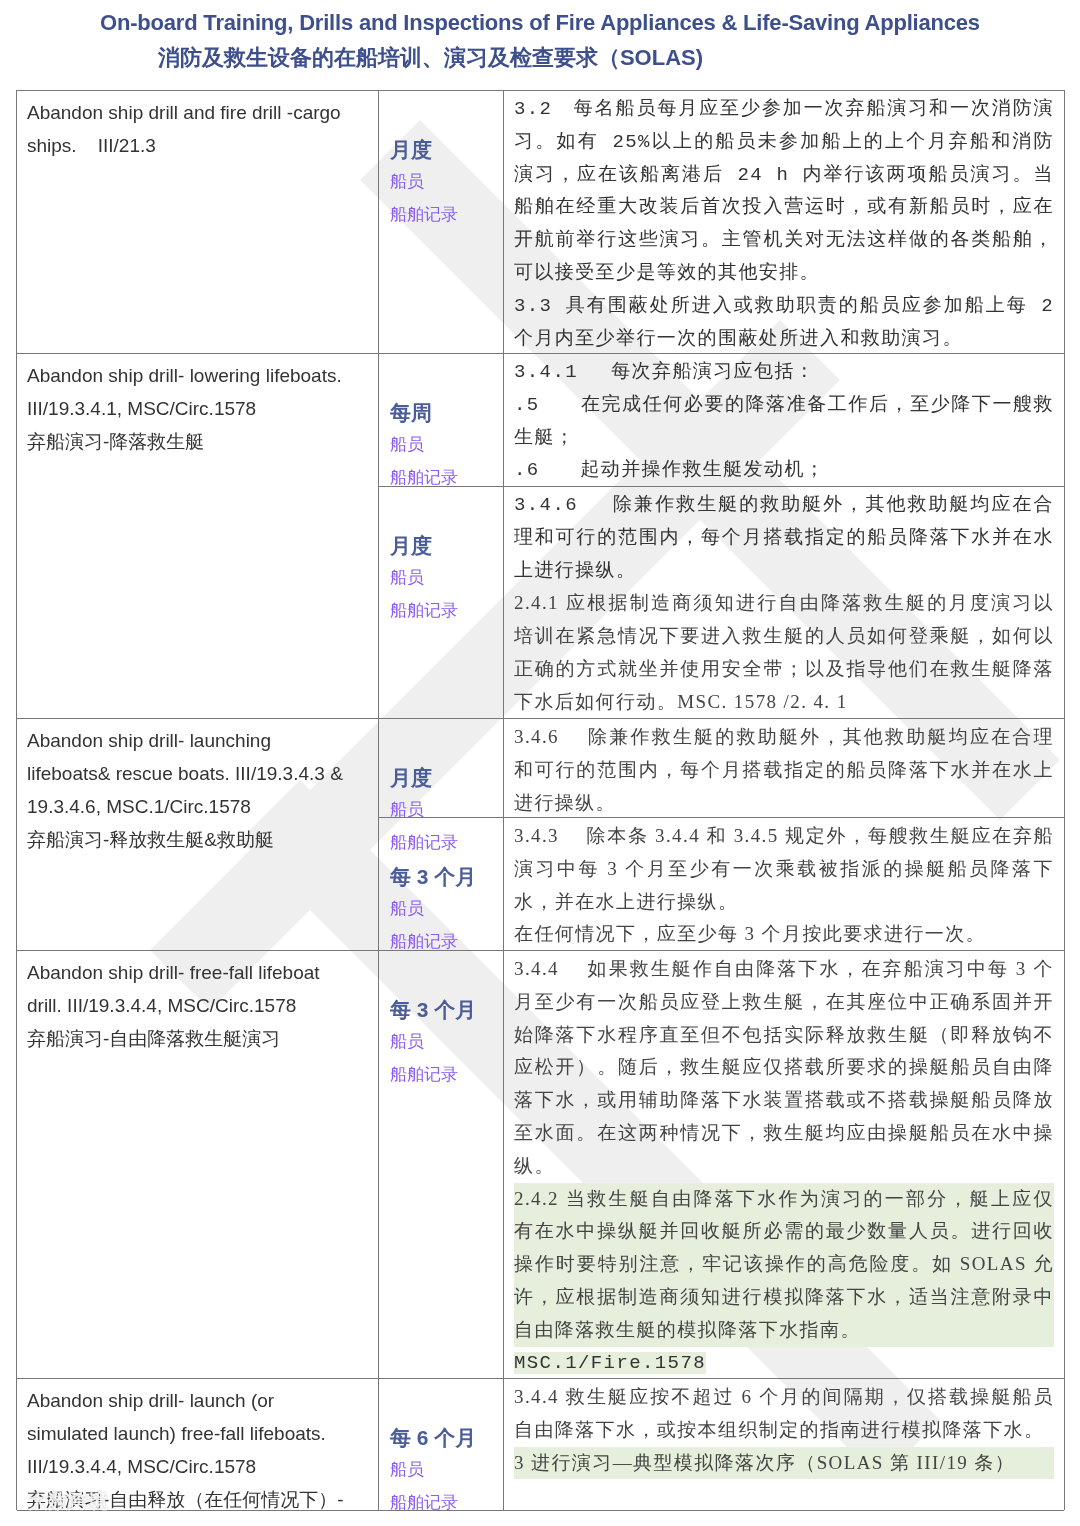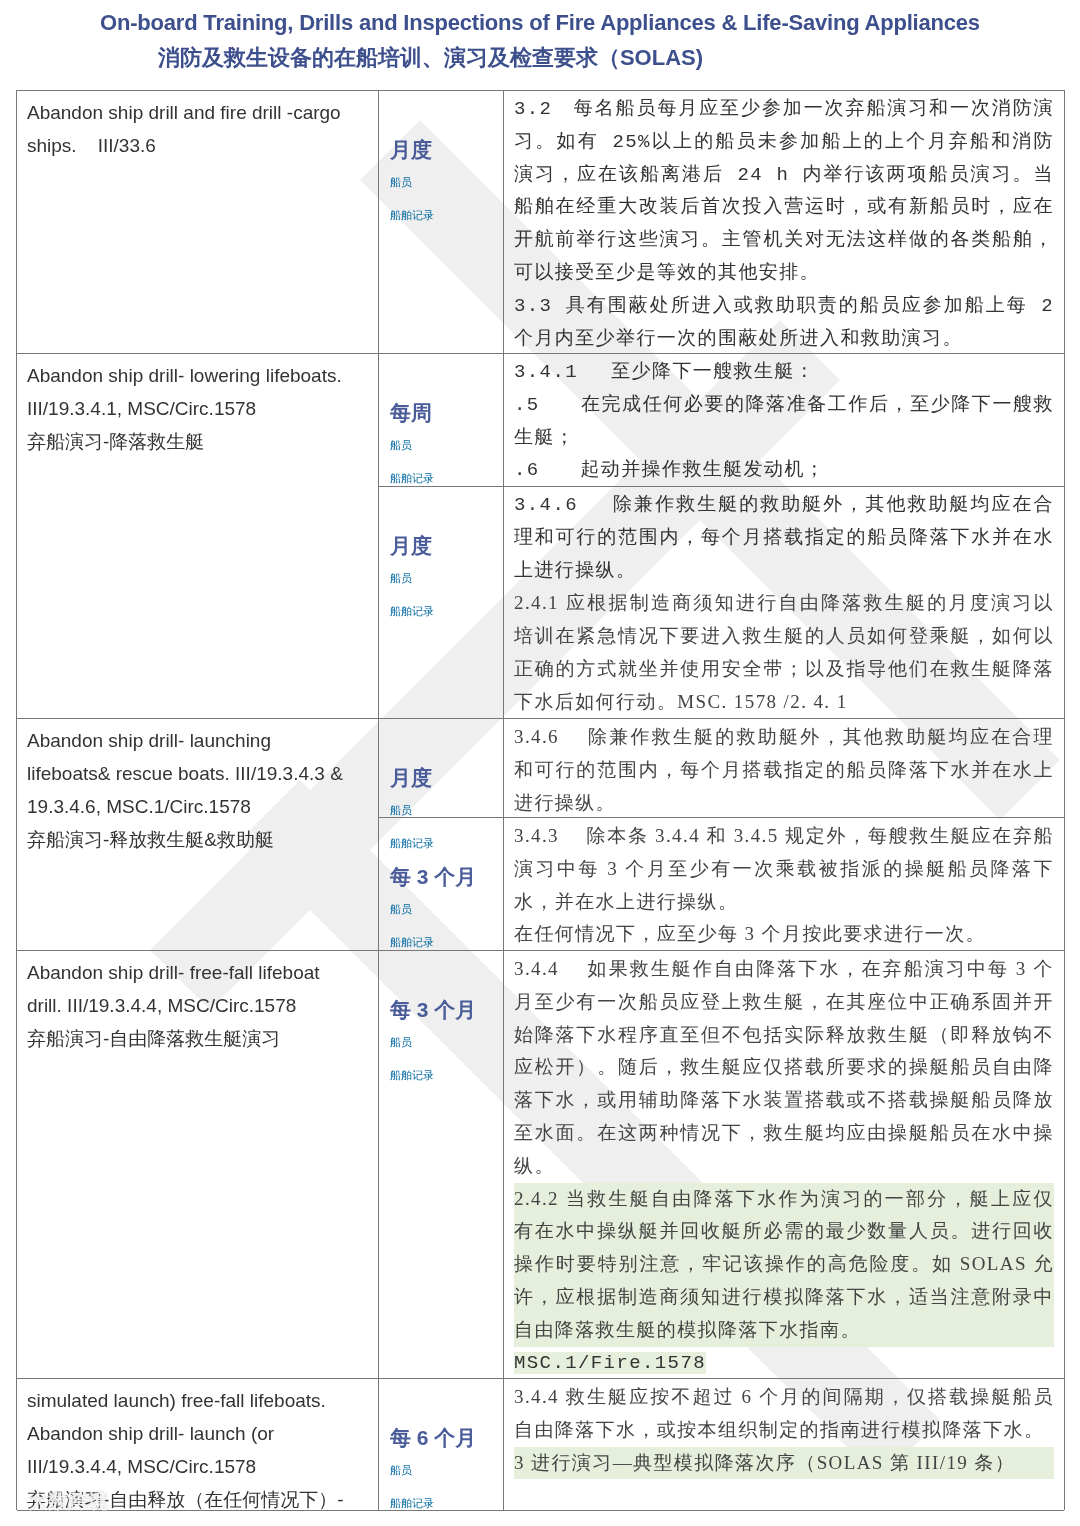--- a/index.html
+++ b/index.html
@@ -24,21 +24,21 @@
     }
     .row { position: absolute; left: 0; width: 100%; border-bottom: 1.5px solid #777; box-sizing: border-box; }
     .col-a { position: absolute; left: 0; top: 0; bottom: 0; width: 362px; border-right: 1.5px solid #777; box-sizing: border-box; padding: 5px 10px; }
     .col-bc { position: absolute; left: 362px; right: 0; top: 0; bottom: 0; }
     .sub { position: absolute; left: 0; right: 0; box-sizing: border-box; }
     .sub.divider { border-bottom: 1.5px solid #777; }
     .col-b { position: absolute; left: 0; top: 0; bottom: 0; width: 125px; border-right: 1.5px solid #777; box-sizing: border-box; padding: 2px 11px; }
     .col-c { position: absolute; left: 125px; right: 0; top: 0; bottom: 0; box-sizing: border-box; padding: 2px 10px 0 10px; }
     .en { font-size: 19px; line-height: 33px; color: #333; }
     .freq { font-size: 21px; font-weight: bold; color: #4a5c99; line-height: 32px; margin-top: 41px; }
-    .meta { font-size: 11px; color: #0369a1; line-height: 32.5px; }
+    .meta { font-size: 17px; color: #8b5cf6; line-height: 32.5px; }
     .para { font-size: 19px; line-height: 32.8px; color: #333; letter-spacing: 1.4px; text-align: justify; font-family: Liberation Mono, monospace; }
     .para.serif { font-family: "Liberation Serif", "DejaVu Serif", serif; color: #444; }
     .hl { background: #e6efdc; }
     .hl-block { background: #e6efdc; display: inline; box-decoration-break: clone; -webkit-box-decoration-break: clone; }
     .watermark {
       position: absolute; left: 28px; top: 1488px; font-size: 20px; font-weight: bold;
       color: rgba(255,255,255,0.85); text-shadow: 0 0 2px rgba(0,0,0,0.25);
     }
     .bg-mark {
       position: absolute; pointer-events: none; opacity: 0.06;
@@ -54,21 +54,21 @@
   <path d="M420 120 L1060 760 L1000 820 L360 180 Z" fill="#000"></path>
   <path d="M150 950 L780 320 L840 380 L210 1010 Z" fill="#000"></path>
   <path d="M300 780 L940 1420 L880 1480 L240 840 Z" fill="#000"></path>
 </svg>
 
 <div class="table">
 
   <div class="row" style="top:0; height:263px;">
     <div class="col-a">
       <div class="en">Abandon ship drill and fire drill -cargo</div>
-      <div class="en" style="white-space:pre;">ships.    III/33.6</div>
+      <div class="en" style="white-space:pre;">ships.    III/21.3</div>
     </div>
     <div class="col-bc">
       <div class="sub" style="top:0; bottom:0;">
         <div class="col-b">
           <div class="freq">月度</div>
           <div class="meta">船员</div>
           <div class="meta">船舶记录</div>
         </div>
         <div class="col-c">
           <div class="para">3.2　每名船员每月应至少参加一次弃船演习和一次消防演习。如有 25%以上的船员未参加船上的上个月弃船和消防演习，应在该船离港后 24 h 内举行该两项船员演习。当船舶在经重大改装后首次投入营运时，或有新船员时，应在开航前举行这些演习。主管机关对无法这样做的各类船舶，可以接受至少是等效的其他安排。</div>
@@ -85,21 +85,21 @@
       <div class="en">弃船演习-降落救生艇</div>
     </div>
     <div class="col-bc">
       <div class="sub divider" style="top:0; height:133px;">
         <div class="col-b">
           <div class="freq">每周</div>
           <div class="meta">船员</div>
           <div class="meta">船舶记录</div>
         </div>
         <div class="col-c">
-          <div class="para">3.4.1　 至少降下一艘救生艇：</div>
+          <div class="para">3.4.1　 每次弃船演习应包括：</div>
           <div class="para">.5　　在完成任何必要的降落准备工作后，至少降下一艘救生艇；</div>
           <div class="para">.6　　起动并操作救生艇发动机；</div>
         </div>
       </div>
       <div class="sub" style="top:133px; bottom:0;">
         <div class="col-b">
           <div class="freq">月度</div>
           <div class="meta">船员</div>
           <div class="meta">船舶记录</div>
         </div>
@@ -160,22 +160,22 @@
           <div class="para serif">3.4.4　 如果救生艇作自由降落下水，在弃船演习中每 3 个月至少有一次船员应登上救生艇，在其座位中正确系固并开始降落下水程序直至但不包括实际释放救生艇（即释放钩不应松开）。随后，救生艇应仅搭载所要求的操艇船员自由降落下水，或用辅助降落下水装置搭载或不搭载操艇船员降放至水面。在这两种情况下，救生艇均应由操艇船员在水中操纵。</div>
           <div class="para serif hl">2.4.2 当救生艇自由降落下水作为演习的一部分，艇上应仅有在水中操纵艇并回收艇所必需的最少数量人员。进行回收操作时要特别注意，牢记该操作的高危险度。如 SOLAS 允许，应根据制造商须知进行模拟降落下水，适当注意附录中自由降落救生艇的模拟降落下水指南。</div>
           <div class="para"><span class="hl-block">MSC.1/Fire.1578</span></div>
         </div>
       </div>
     </div>
   </div>
 
   <div class="row" style="top:1288px; height:132px;">
     <div class="col-a">
+      <div class="en">Abandon ship drill- launch (or</div>
       <div class="en">simulated launch) free-fall lifeboats.</div>
-      <div class="en">Abandon ship drill- launch (or</div>
       <div class="en">III/19.3.4.4, MSC/Circ.1578</div>
       <div class="en">弃船演习-自由释放（在任何情况下）-</div>
     </div>
     <div class="col-bc">
       <div class="sub" style="top:0; bottom:0;">
         <div class="col-b">
           <div class="freq">每 6 个月</div>
           <div class="meta">船员</div>
           <div class="meta">船舶记录</div>
         </div>

